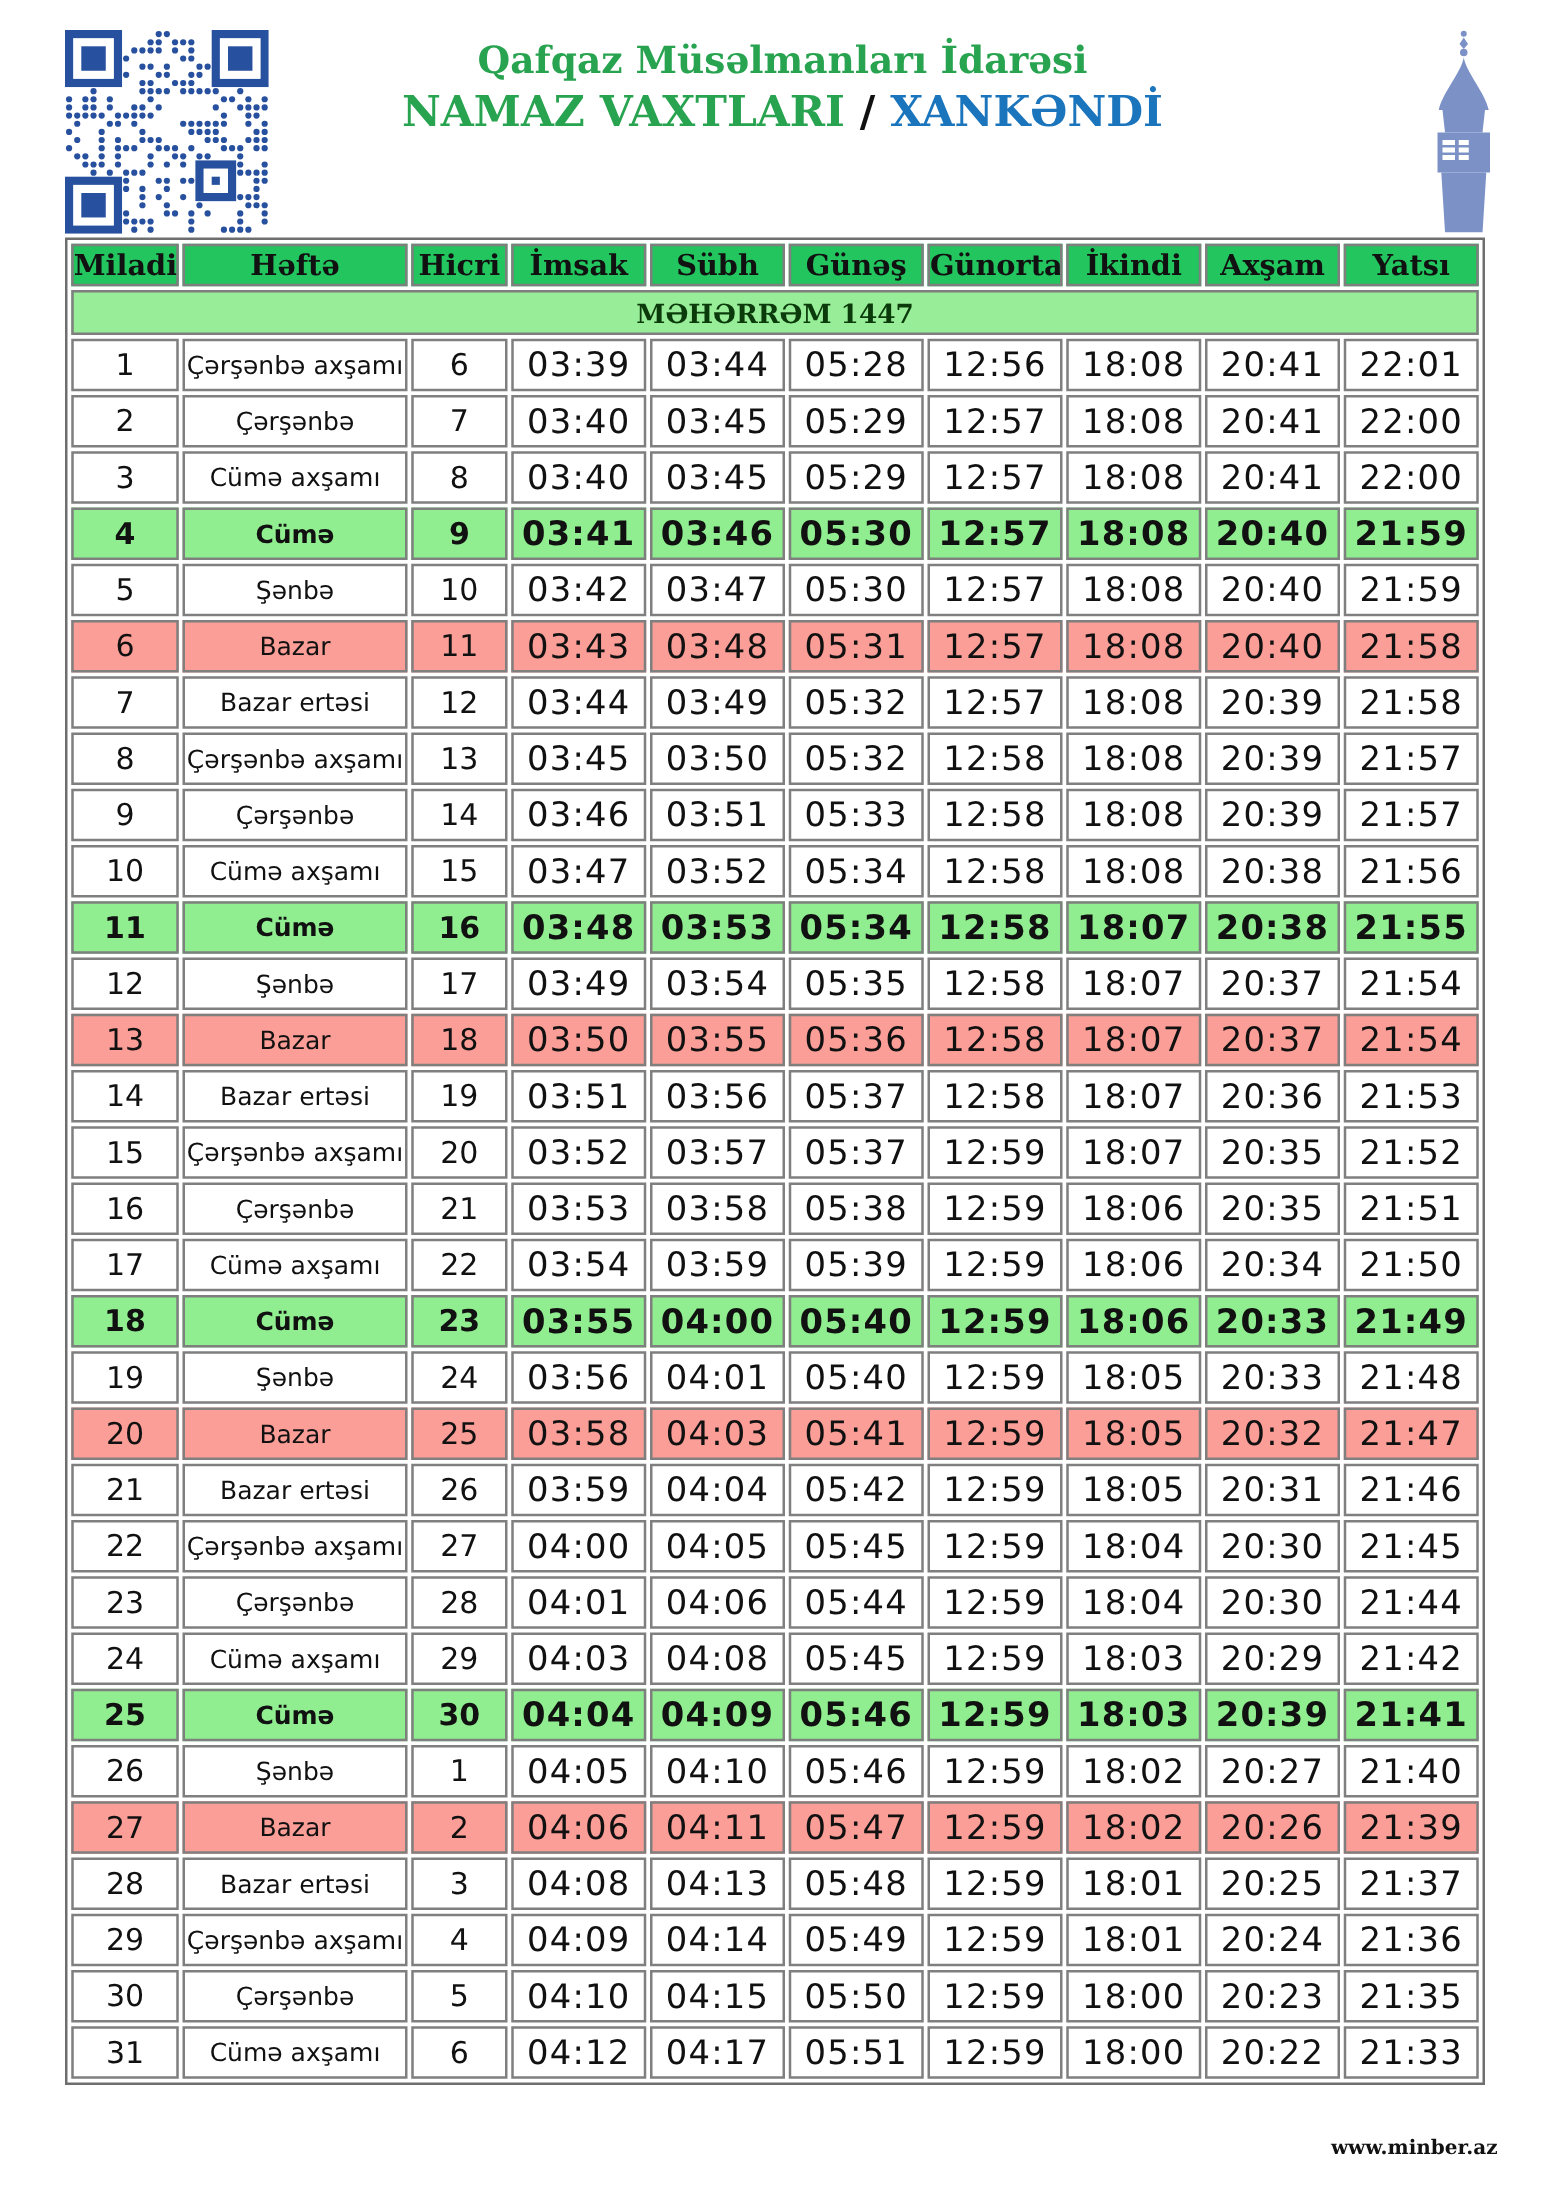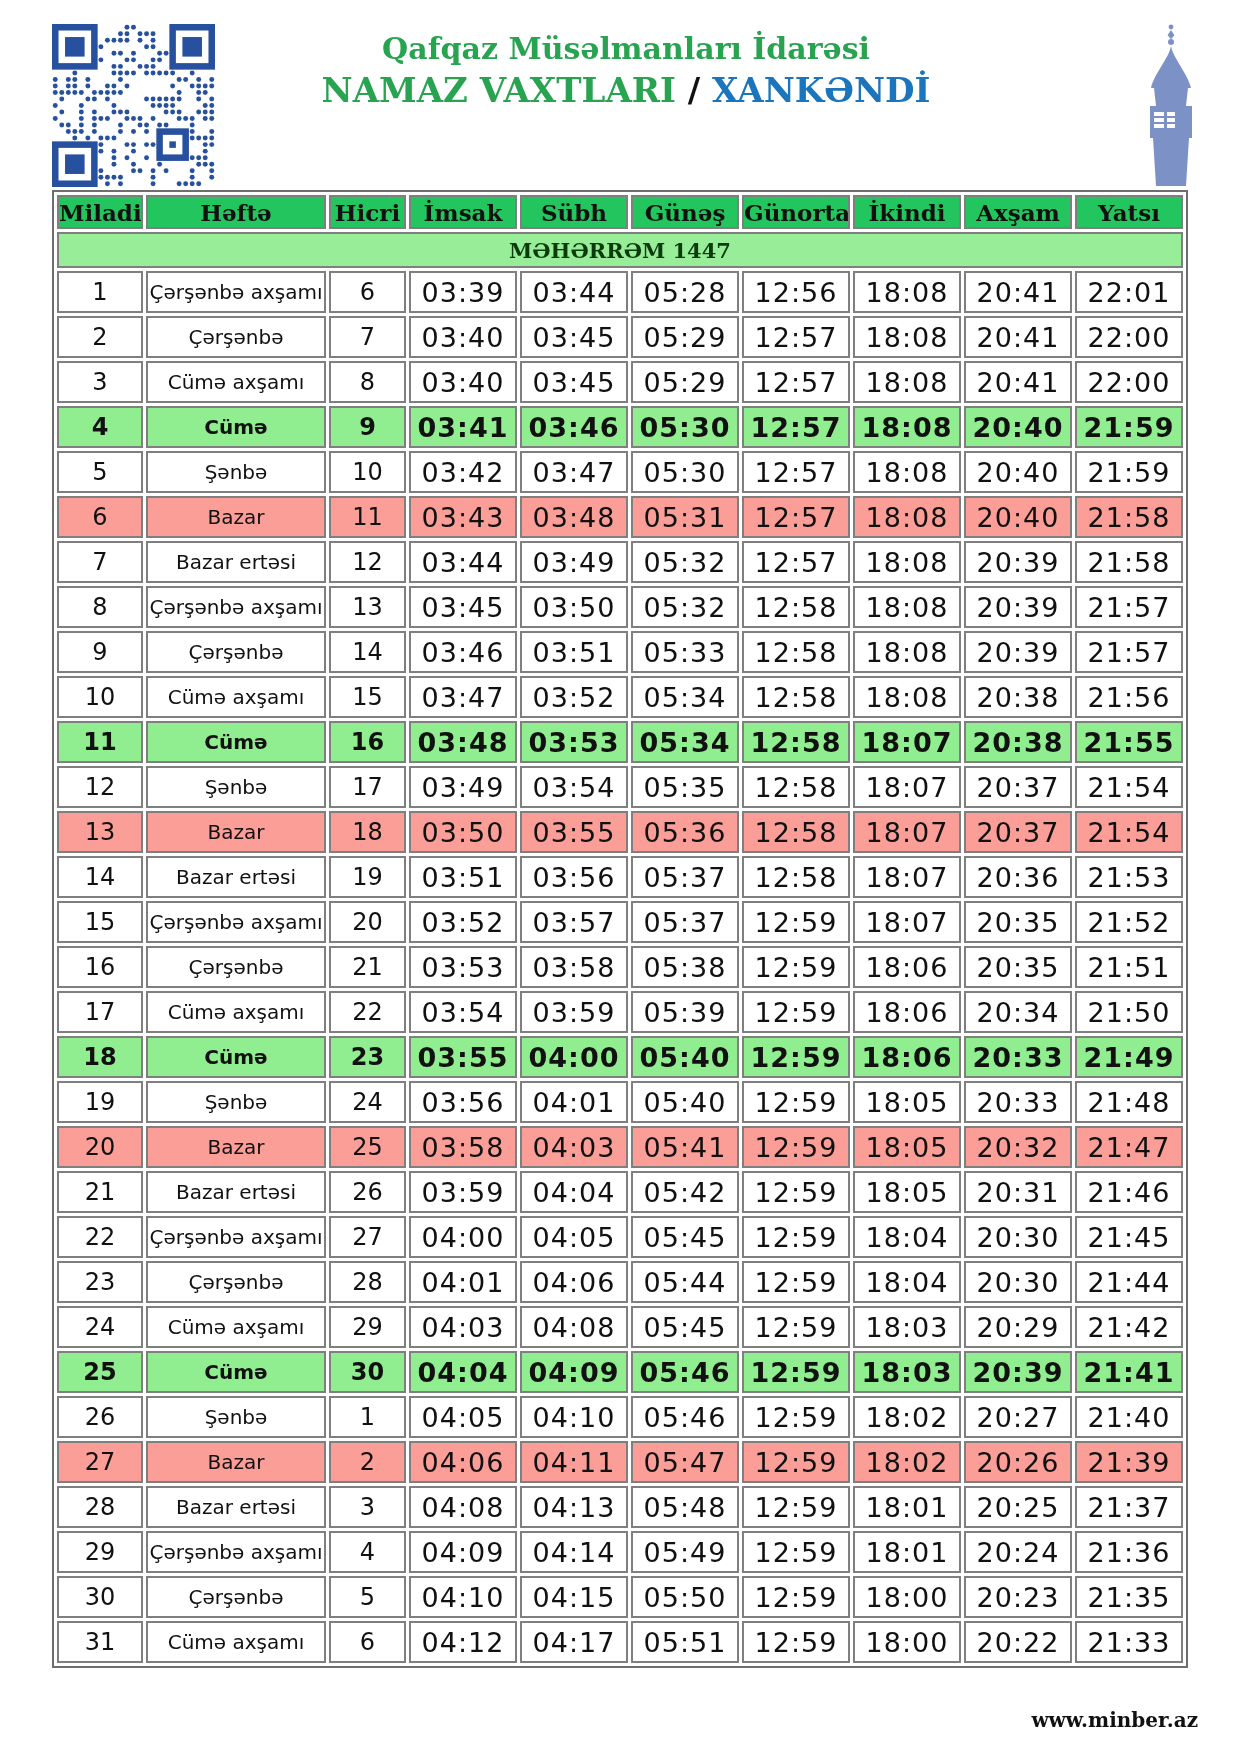--- a/index.html
+++ b/index.html
@@ -28,21 +28,21 @@
   td.section-title{height:36px;background:var(--section-green);
      font-family:"DejaVu Serif","Liberation Serif",serif;font-weight:bold;font-size:21px;color:#0b3b0b;}
   tr.row td{height:42px;background:#fff;}
   td.c-miladi,td.c-hicri{font-size:24px;}
   td.c-weekday{font-size:20px;}
   td.c-time{font-size:27px;letter-spacing:1px;}
   tr.friday td{background:var(--friday-green);font-weight:bold;}
   tr.sunday td{background:var(--sunday-pink);}
   
   .footer{position:absolute;right:54px;top:1708px;
-     font-family:"DejaVu Serif","Liberation Serif",serif;font-weight:bold;font-size:20px;color:#111;}
+     font-family:"DejaVu Serif","Liberation Serif",serif;font-weight:bold;font-size:16px;color:#111;}
 </style>
 </head>
 <body>
 
 <div class="page">
 
   <div class="qr">
     <svg id="qr-svg" viewBox="0 0 163 163" width="163" height="163" xmlns="http://www.w3.org/2000/svg">
         <circle cx="74.97999999999999" cy="3.26" r="2.4776" fill="#27509e"></circle>
         <circle cx="81.5" cy="3.26" r="2.4776" fill="#27509e"></circle>

